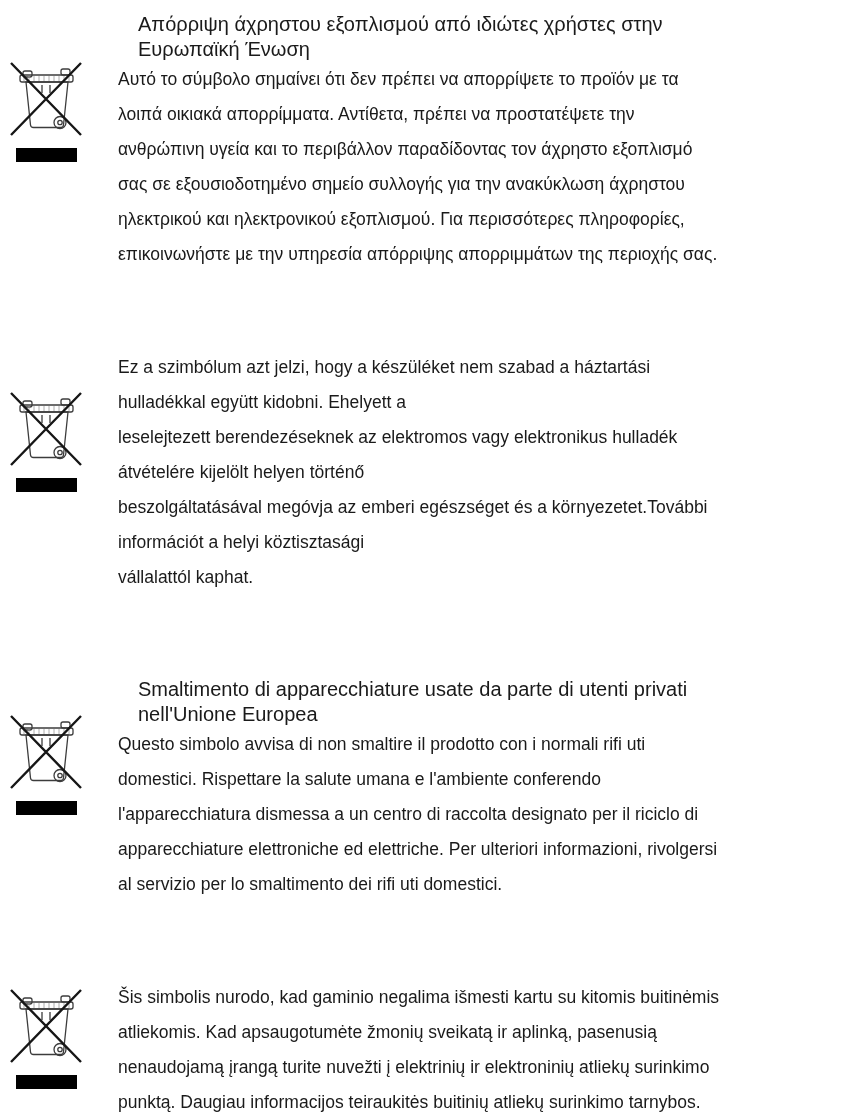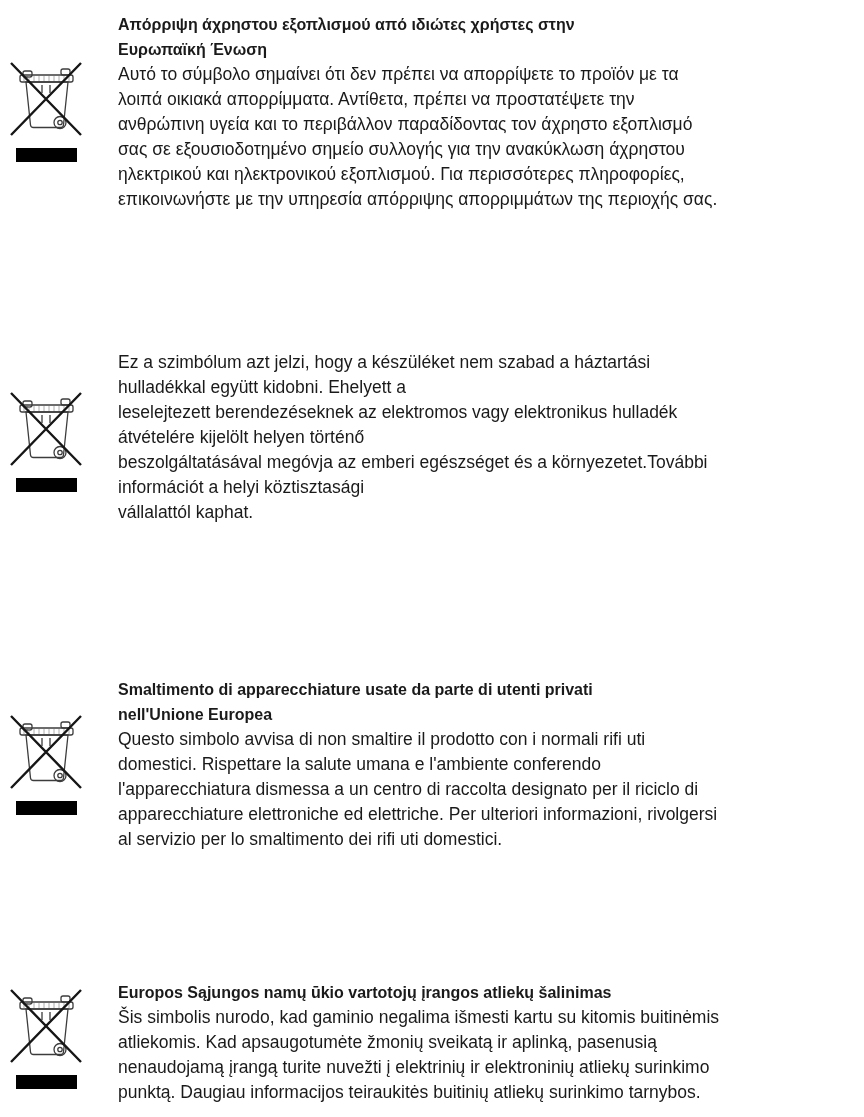--- a/index.html
+++ b/index.html
@@ -35,29 +35,30 @@
     background: #000000;
     margin: 10px 0 0 7px;
   }
   .text-block {
     position: absolute;
     left: 118px;
     top: 0;
     width: 742px;
   }
   .sec-title {
-    font-size: 16px;
+    font-size: 20px;
     line-height: 25px;
-    font-weight: bold;
+    font-weight: normal;
     white-space: pre;
     color: #1a1a1a;
+    margin-left: 20px;
   }
   .sec-body {
     font-size: 17.5px;
-    line-height: 25px;
+    line-height: 35px;
     font-weight: normal;
     white-space: pre;
     color: #1a1a1a;
   }
   
   .s1 { top: 12px; }  .s1 .icon-wrap { top: 48px; }
   .s2 { top: 350px; } .s2 .icon-wrap { top: 40px; }
   .s3 { top: 677px; } .s3 .icon-wrap { top: 36px; }
   .s4 { top: 980px; } .s4 .icon-wrap { top: 7px; }
 </style>
@@ -162,21 +163,20 @@
           <path d="M33 25 v8 M41 25 v8"></path>
           <circle cx="51" cy="62.5" r="6"></circle>
           <circle cx="51" cy="62.5" r="2.2"></circle>
         </g>
         <path d="M15 16 v5 M20 16 v5 M25 16 v5 M30 16 v5 M35 16 v5 M40 16 v5 M45 16 v5 M50 16 v5 M55 16 v5 M60 16 v5" stroke="#9a9a9a" stroke-width="0.8" fill="none"></path>
         <path d="M2 3 L72 75 M72 3 L2 75" stroke="#161616" stroke-width="2.4" fill="none"></path>
       </svg>
       <div class="black-bar"></div>
     </div>
     <div class="text-block">
-      <div class="sec-title">Europos Sąjungos namų ūkio vartotojų įrangos atliekų šalinimas</div>
       <div class="sec-body">Šis simbolis nurodo, kad gaminio negalima išmesti kartu su kitomis buitinėmis
 atliekomis. Kad apsaugotumėte žmonių sveikatą ir aplinką, pasenusią
 nenaudojamą įrangą turite nuvežti į elektrinių ir elektroninių atliekų surinkimo
 punktą. Daugiau informacijos teiraukitės buitinių atliekų surinkimo tarnybos.</div>
     </div>
   </div>
 
 </div>
 
 </body></html>

